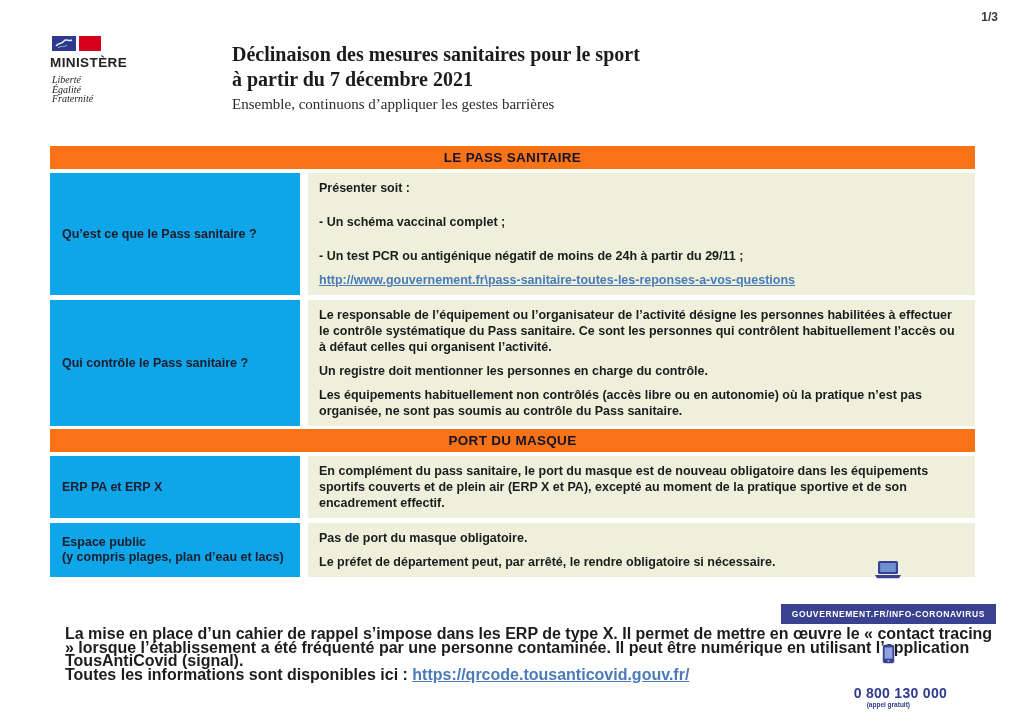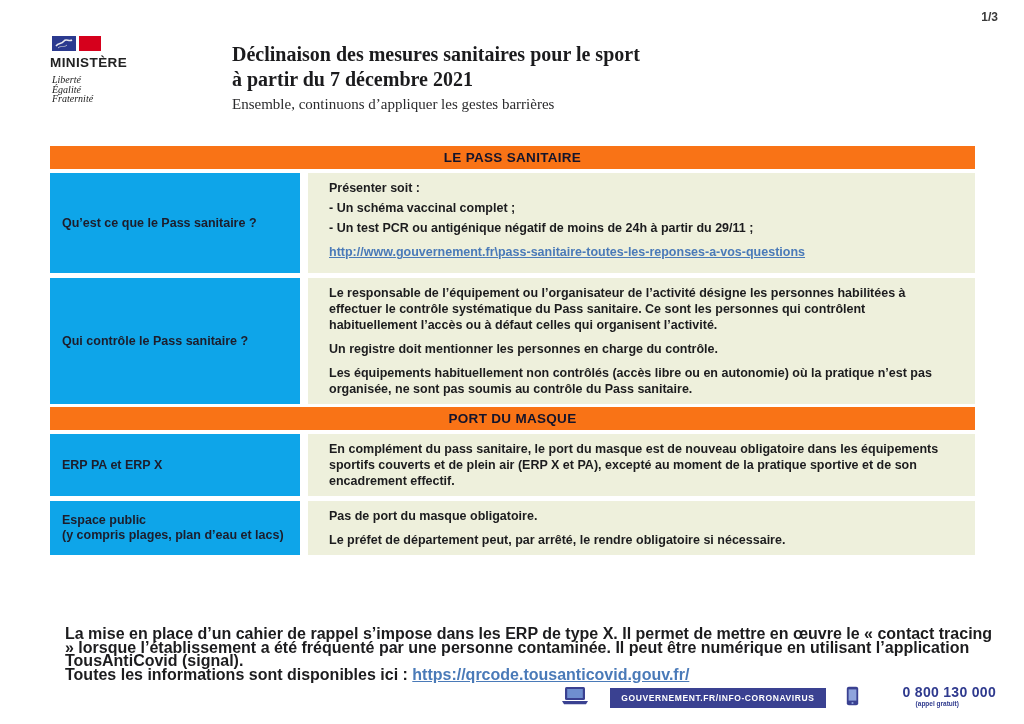--- a/index.html
+++ b/index.html
@@ -35,42 +35,42 @@
     padding:4px 0; margin-bottom:4px; letter-spacing:0.3px;
   }
   .row { display:flex; gap:8px; margin-bottom:5px; }
   .cell-label {
     width:250px; flex:0 0 250px; background:#0ea5e9;
     padding:6px 12px; font-size:12.5px; font-weight:bold;
     display:flex; flex-direction:column; justify-content:center;
     line-height:15px; color:#1d1d2b;
   }
   .cell-content {
-    flex:1; background:#eef0dc; padding:7px 21px;
+    flex:1; background:#eef0dc; padding:7px 11px;
     font-size:12.5px; font-weight:bold; line-height:16px; color:#1c1c1e;
   }
   .cell-content p { margin:0; }
   .cell-content p + p { margin-top:8px; }
-  .cell-content .tight + .tight { margin-top:4px; }
+  .cell-content .tight + .tight { margin-top:18px; }
   .row-1 { min-height:100px; }
   .row-2 { min-height:111px; margin-bottom:3px; }
   .row-3 { min-height:56px; }
   .row-4 { min-height:50px; }
   a.doc-link { color:#4a7ab8; text-decoration:underline; font-weight:bold; }
   .link-line { margin-top:8px; }
   
   .footnote {
     position:absolute; left:65px; top:627px; width:930px;
     font-size:16px; font-weight:bold; line-height:13.5px; color:#1c1c1e;
   }
   .footnote p { margin:0; }
   
   .bottom-bar {
     position:absolute; right:28px; bottom:14px;
-    display:flex; align-items:center; gap:20px;
+    display:flex; align-items:center; gap:20px;flex-direction:column;
   }
   .banner {
     background:#3a4191; color:#ffffff;
     font-size:8.5px; font-weight:bold; letter-spacing:0.6px;
     padding:5px 11px;
   }
   .phone-block { text-align:center; line-height:11px; }
   .phone-number { font-size:14px; font-weight:bold; color:#2f3a8e; letter-spacing:0.3px;padding-left:24px; }
   .phone-sub { font-size:6.5px; font-weight:bold; color:#2f3a8e; }
 </style>

